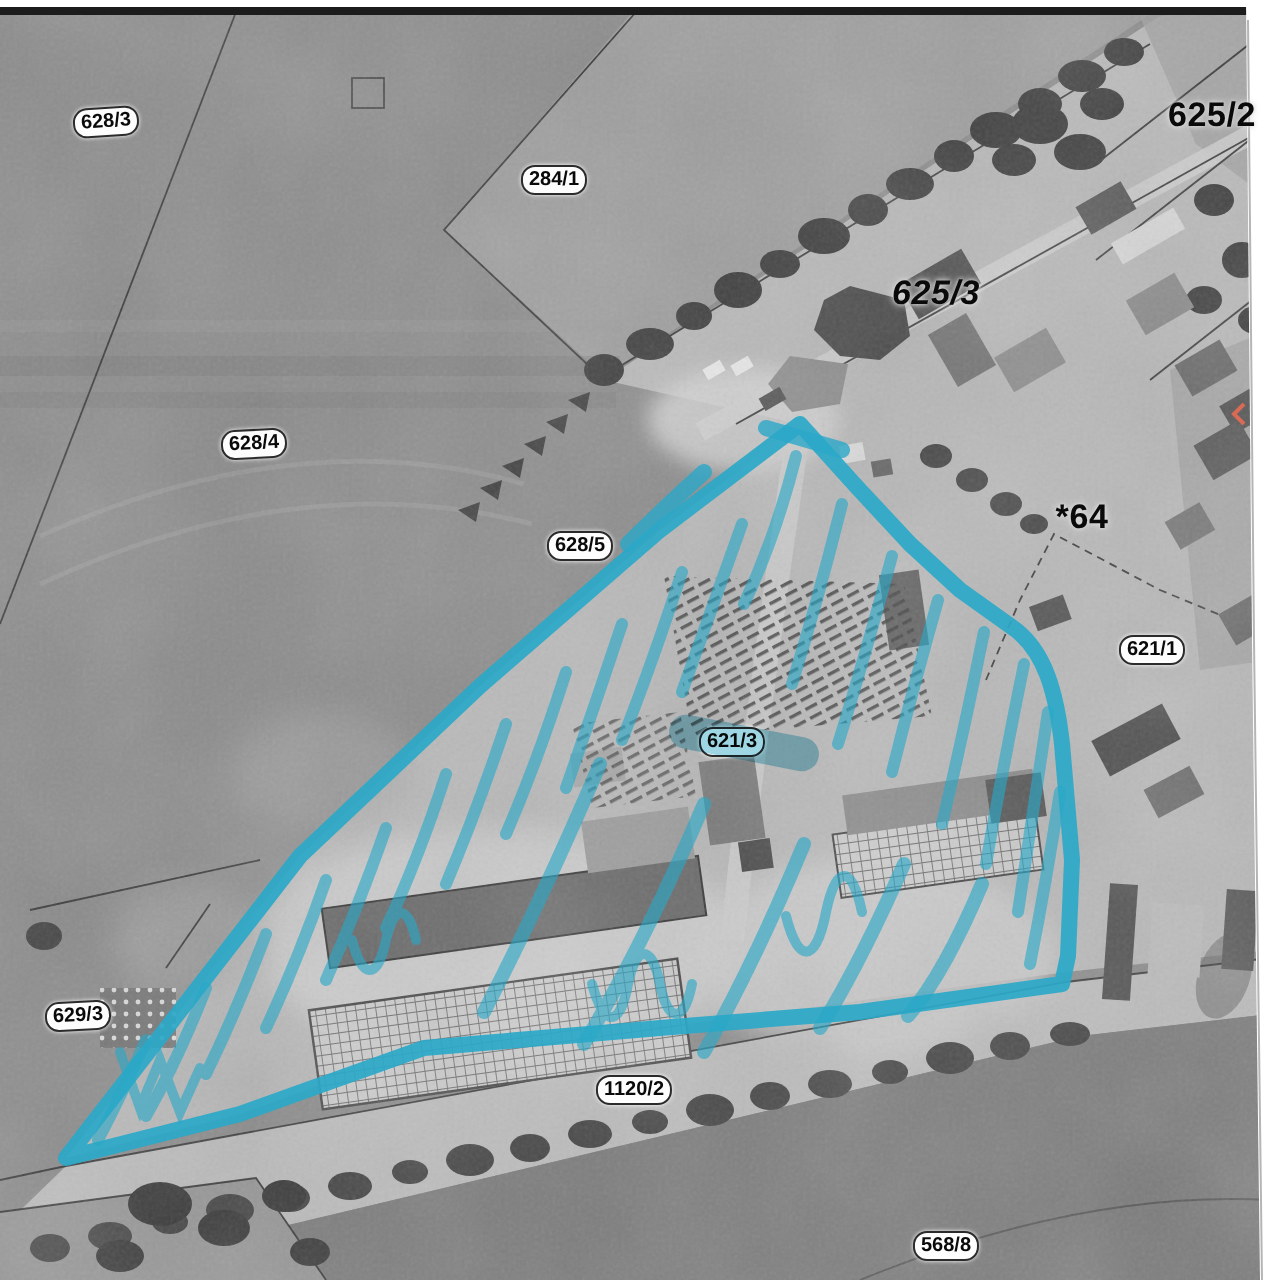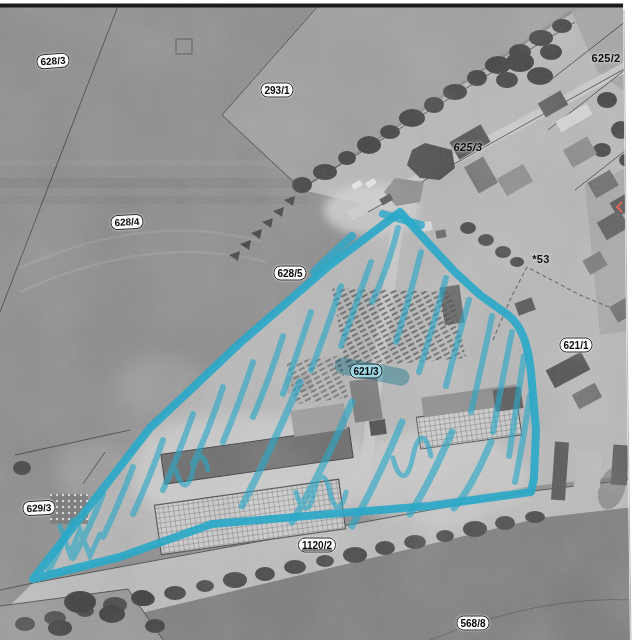--- a/index.html
+++ b/index.html
@@ -4,21 +4,21 @@
 <style>
   html,body{margin:0;padding:0;background:#ffffff;}
   .stage{position:relative;width:635px;height:640px;background:#fff;overflow:hidden;
          font-family:"Liberation Sans",sans-serif;}
   .stage svg{position:absolute;left:0;top:0;}
   #labels{position:absolute;left:0;top:0;width:100%;height:100%;z-index:5;}
   .plabel{position:absolute;white-space:nowrap;color:#0a0a0a;font-weight:bold;}
   .plabel.pill{background:#fdfdfd;border:1px solid #2b2b2b;border-radius:7px;
                padding:0 3px;font-size:10px;line-height:13px;
                box-shadow:0 0 2px rgba(255,255,255,.95);}
-  .plabel.plain{font-size:11px;letter-spacing:.3px;
+  .plabel.plain{font-size:17px;letter-spacing:.3px;
                text-shadow:0 0 2px #dedede,0 0 4px #dedede;padding-left:24px;}
   .label-marker{position:absolute;left:334px;top:363px;width:76px;height:17px;
                background:var(--hl,#2aa8c8);opacity:.45;border-radius:9px;
                transform:rotate(11deg);mix-blend-mode:multiply;z-index:6;}
   .hl{stroke:var(--hl,#2aa8c8);}
 </style>
 </head>
 <body>
 
 <div class="stage">
@@ -237,27 +237,27 @@
     <rect x="0" y="0" width="635" height="4" fill="#ffffff"></rect>
     <rect x="0" y="3.5" width="632" height="4" fill="#1c1c1c"></rect>
     <path d="M623,0 L635,0 L635,640 L630,640 L626,320 Z" fill="#ffffff"></path>
     <path d="M624,10 L627,320 L631,640" stroke="#b5b5b5" stroke-width="1" fill="none"></path>
     <path d="M622,202 L617,207 L622,212" stroke="#d96a55" stroke-width="2" fill="none"></path>
   </g>
 </svg>
 
 <div id="labels">
       <span class="plabel pill" style="left: 53px; top: 61px; transform: translate(-50%, -50%) rotate(-4deg);">628/3</span>
-      <span class="plabel pill" style="left: 277px; top: 90px; transform: translate(-50%, -50%) rotate(0deg);">293/1</span>
+      <span class="plabel pill" style="left: 277px; top: 90px; transform: translate(-50%, -50%) rotate(0deg);">284/1</span>
       <span class="plabel plain" style="left: 594px; top: 58px; transform: translate(-50%, -50%) rotate(0deg);">625/2</span>
       <span class="plabel plain" style="left: 456px; top: 147px; transform: translate(-50%, -50%) rotate(0deg); font-style: italic;">625/3</span>
       <span class="plabel pill" style="left: 127px; top: 222px; transform: translate(-50%, -50%) rotate(-3deg);">628/4</span>
       <span class="plabel pill" style="left: 290px; top: 273px; transform: translate(-50%, -50%) rotate(0deg);">628/5</span>
-      <span class="plabel plain" style="left: 529px; top: 259px; transform: translate(-50%, -50%) rotate(0deg);">*53</span>
-      <span class="plabel pill" style="left: 576px; top: 325px; transform: translate(-50%, -50%) rotate(0deg); margin-top: 20px;">621/1</span>
+      <span class="plabel plain" style="left: 529px; top: 259px; transform: translate(-50%, -50%) rotate(0deg);">*64</span>
+      <span class="plabel pill" style="left: 576px; top: 325px; transform: translate(-50%, -50%) rotate(0deg);">621/1</span>
       <span class="plabel pill" style="left: 366px; top: 371px; transform: translate(-50%, -50%) rotate(0deg);">621/3</span>
       <span class="plabel pill" style="left: 39px; top: 508px; transform: translate(-50%, -50%) rotate(-3deg);">629/3</span>
-      <span class="plabel pill" style="left: 317px; top: 545px; transform: translate(-50%, -50%) rotate(0deg); text-decoration: underline;">1120/2</span>
+      <span class="plabel pill" style="left: 317px; top: 545px; transform: translate(-50%, -50%) rotate(0deg);">1120/2</span>
       <span class="plabel pill" style="left: 473px; top: 623px; transform: translate(-50%, -50%) rotate(0deg);">568/8</span>
     </div>
 <div class="label-marker"></div>
 
 </div>
 
 </body></html>

